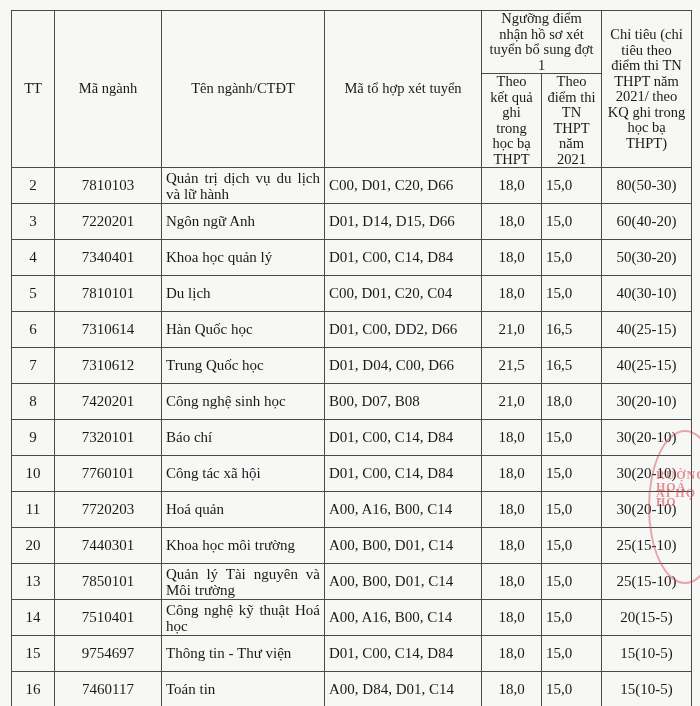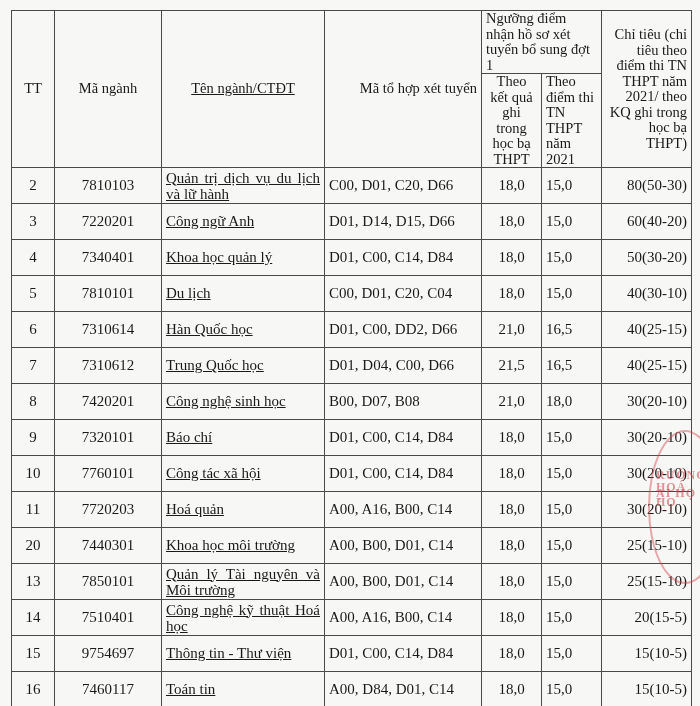--- a/index.html
+++ b/index.html
@@ -1,43 +1,43 @@
 <!DOCTYPE html>
 <html><head>
 <meta charset="utf-8">
 <style>
   html, body { margin: 0; padding: 0; background: #f7f7f5; }
   body { width: 700px; height: 706px; overflow: hidden; position: relative; font-family: "Liberation Serif", "DejaVu Serif", serif; color: #1a1a1a; }
   table { position: absolute; left: 11px; top: 10px; border-collapse: collapse; table-layout: fixed; width: 681px; }
   td, th { border: 1px solid #4a4a4a; font-weight: normal; font-size: 15px; padding: 0 4px; line-height: 17px; }
-  th { text-align: left; font-size: 14.5px; line-height: 15.5px; }
+  th { text-align: center; font-size: 14.5px; line-height: 15.5px; }
   .c-tt { width: 34px; text-align: center; }
   .c-ma { width: 98px; text-align: center; }
-  .c-ten { width: 154px; text-align: left; text-decoration: underline; }
+  .c-ten { width: 154px; text-align: left; }
   .c-tohop { width: 148px; text-align: left; }
   .c-hocba { width: 70px; text-align: center; }
   .c-thi { width: 78px; }
-  .c-ct { width: 81px; text-align: right; }
+  .c-ct { width: 81px; text-align: center; }
   tbody tr { height: 36px; }
   tbody td.c-ten.two { text-align: justify; line-height: 16px; }
   thead tr.h1 { height: 47px; }
   thead tr.h2 { height: 67px; }
   .stamp { position: absolute; left: 648px; top: 430px; width: 70px; height: 150px; border: 2px solid rgba(210,70,80,0.45); border-radius: 50%; pointer-events: none; }
   .stamp-text { position: absolute; left: 656px; font-size: 12px; color: rgba(210,60,70,0.55); font-weight: bold; pointer-events: none; letter-spacing: 1px; }
 </style>
 </head>
 <body>
 
 <table>
   <thead>
     <tr class="h1">
       <th class="c-tt" rowspan="2">TT</th>
       <th class="c-ma" rowspan="2">Mã ngành</th>
       <th class="c-ten" rowspan="2" style="text-align:center">Tên ngành/CTĐT</th>
-      <th class="c-tohop" rowspan="2" style="text-align:right">Mã tổ hợp xét tuyển</th>
+      <th class="c-tohop" rowspan="2" style="text-align:center">Mã tổ hợp xét tuyển</th>
       <th colspan="2">Ngưỡng điểm nhận hồ sơ xét tuyển bổ sung đợt 1</th>
       <th class="c-ct" rowspan="2">Chỉ tiêu (chỉ tiêu theo điểm thi TN THPT năm 2021/ theo KQ ghi trong học bạ THPT)</th>
     </tr>
     <tr class="h2">
       <th class="c-hocba">Theo kết quả ghi trong học bạ THPT</th>
       <th class="c-thi">Theo điểm thi TN THPT năm 2021</th>
     </tr>
   </thead>
   <tbody id="tbody">
       <tr>
@@ -45,21 +45,21 @@
         <td class="c-ma">7810103</td>
         <td class="c-ten two">Quản trị dịch vụ du lịch và lữ hành</td>
         <td class="c-tohop">C00, D01, C20, D66</td>
         <td class="c-hocba">18,0</td>
         <td class="c-thi">15,0</td>
         <td class="c-ct">80(50-30)</td>
       </tr>
       <tr>
         <td class="c-tt">3</td>
         <td class="c-ma">7220201</td>
-        <td class="c-ten">Công ngữ Anh</td>
+        <td class="c-ten">Ngôn ngữ Anh</td>
         <td class="c-tohop">D01, D14, D15, D66</td>
         <td class="c-hocba">18,0</td>
         <td class="c-thi">15,0</td>
         <td class="c-ct">60(40-20)</td>
       </tr>
       <tr>
         <td class="c-tt">4</td>
         <td class="c-ma">7340401</td>
         <td class="c-ten">Khoa học quản lý</td>
         <td class="c-tohop">D01, C00, C14, D84</td>

